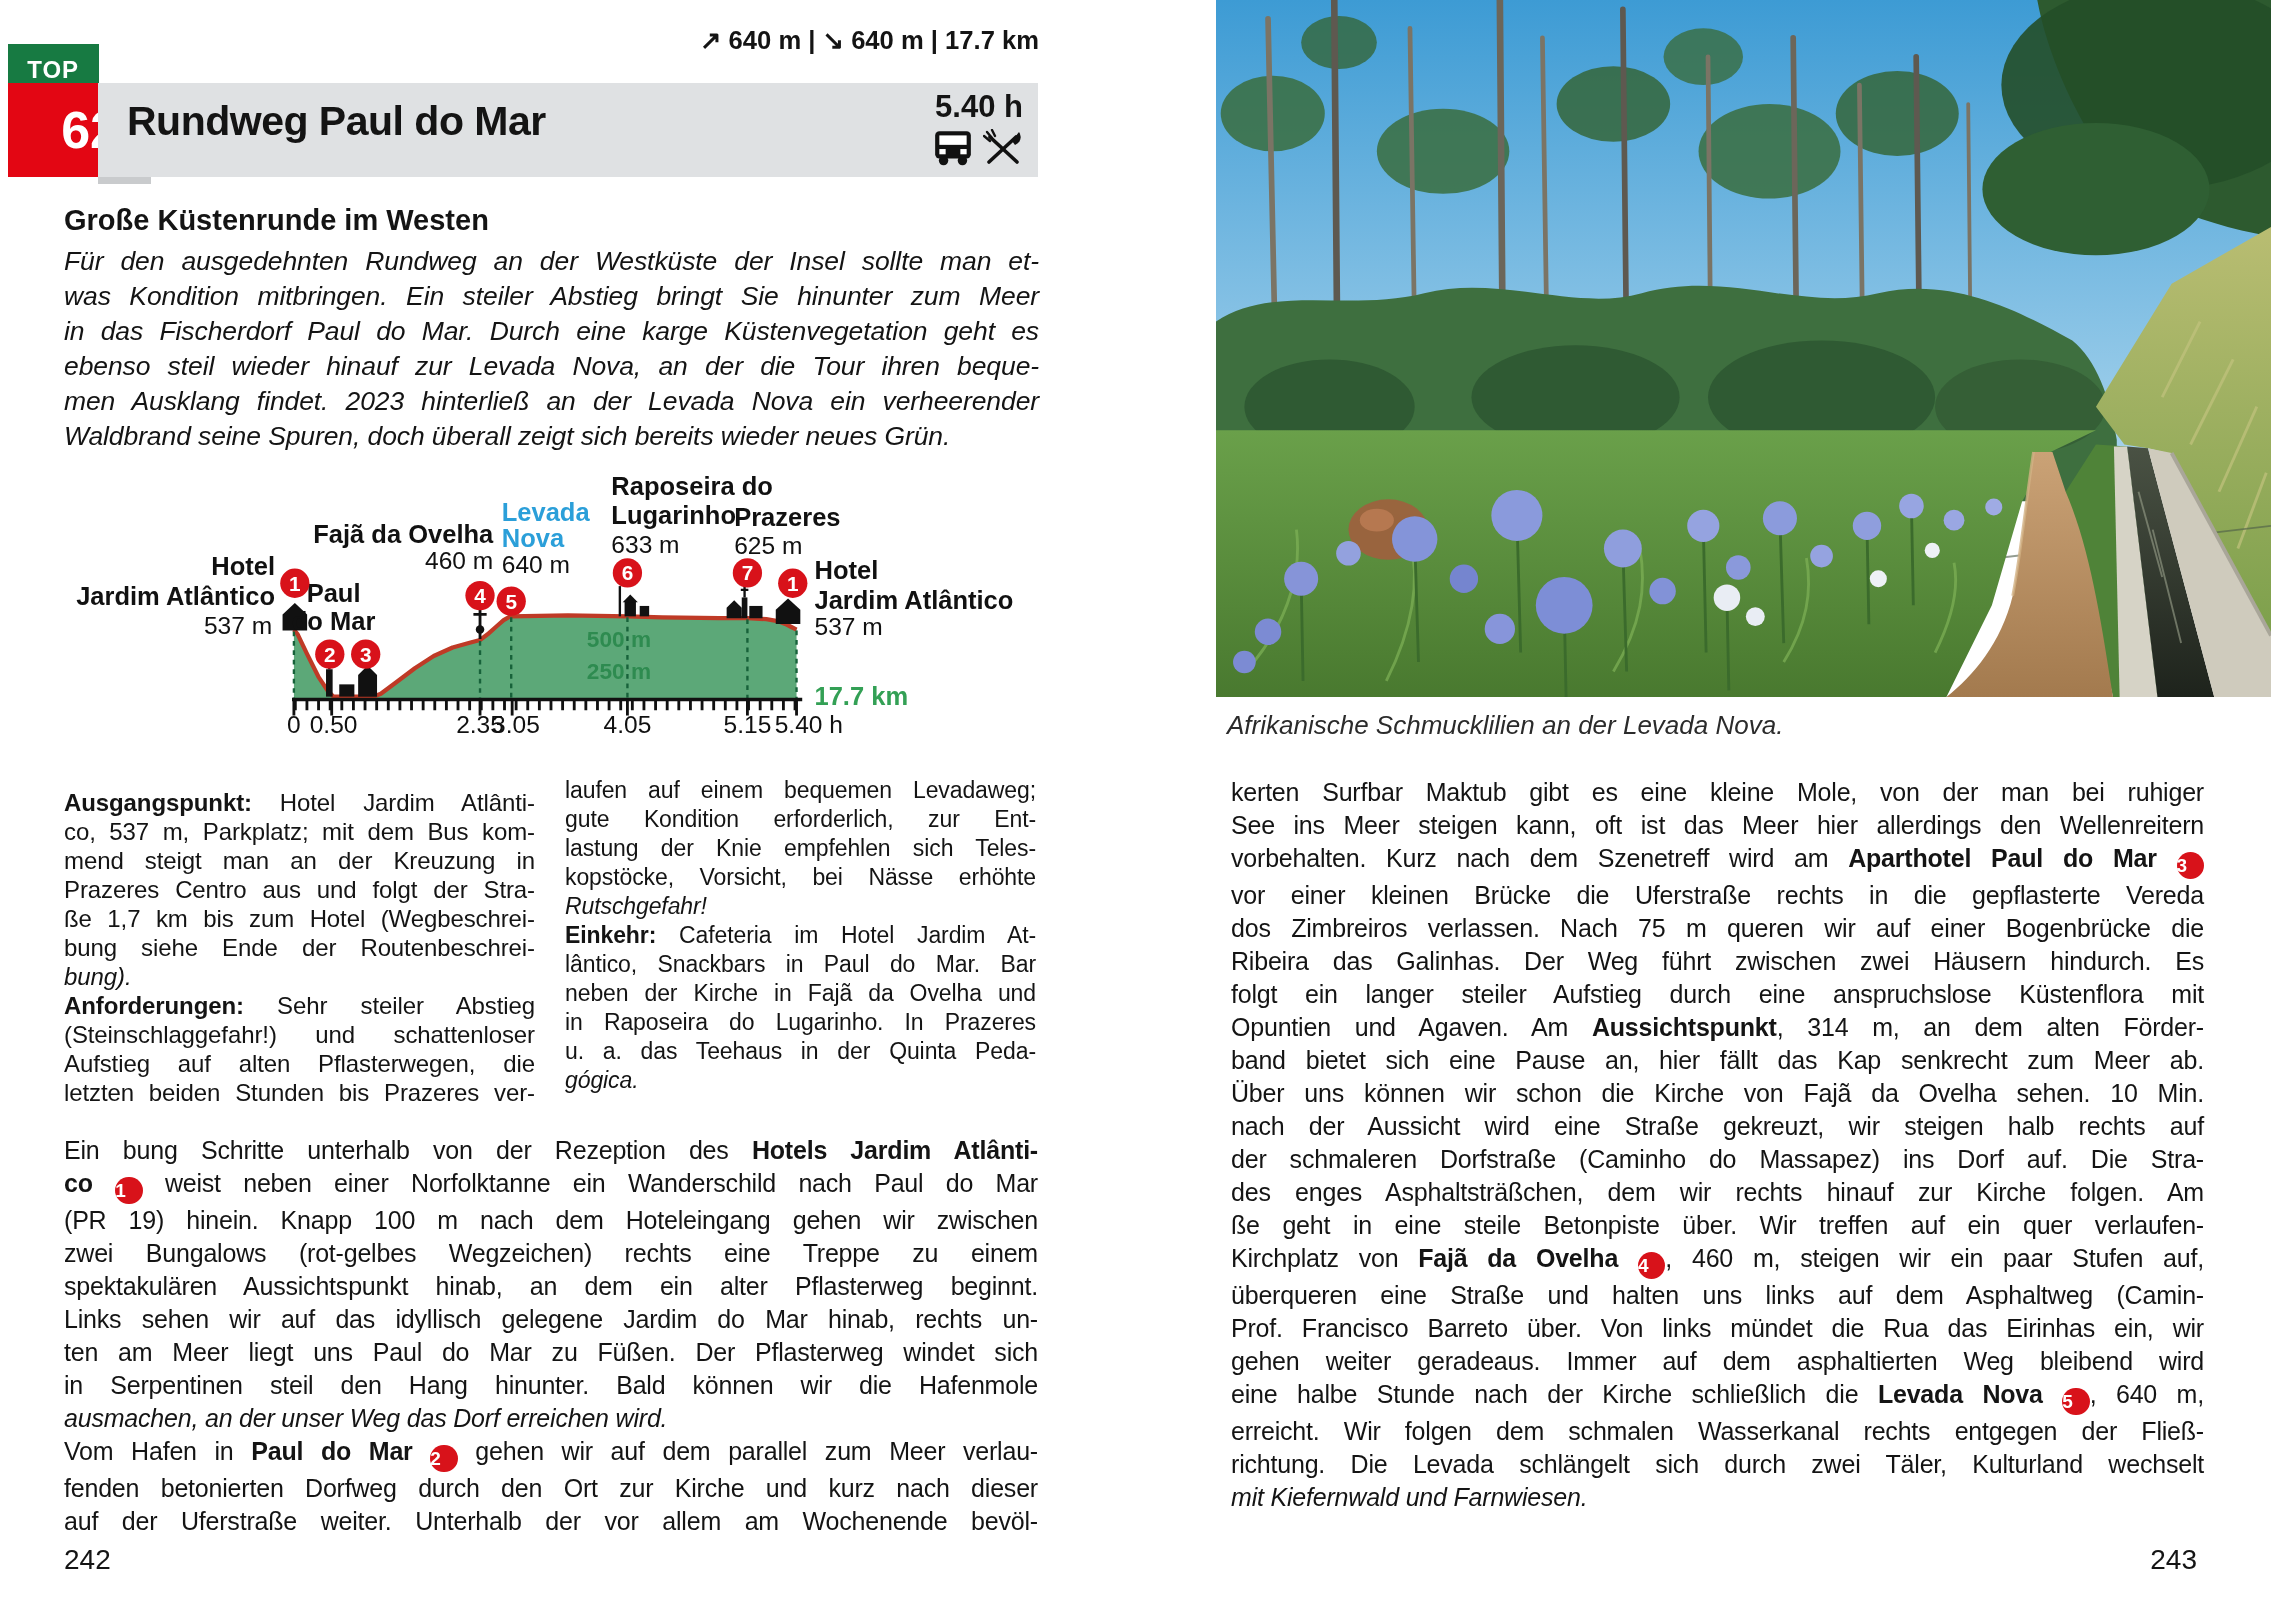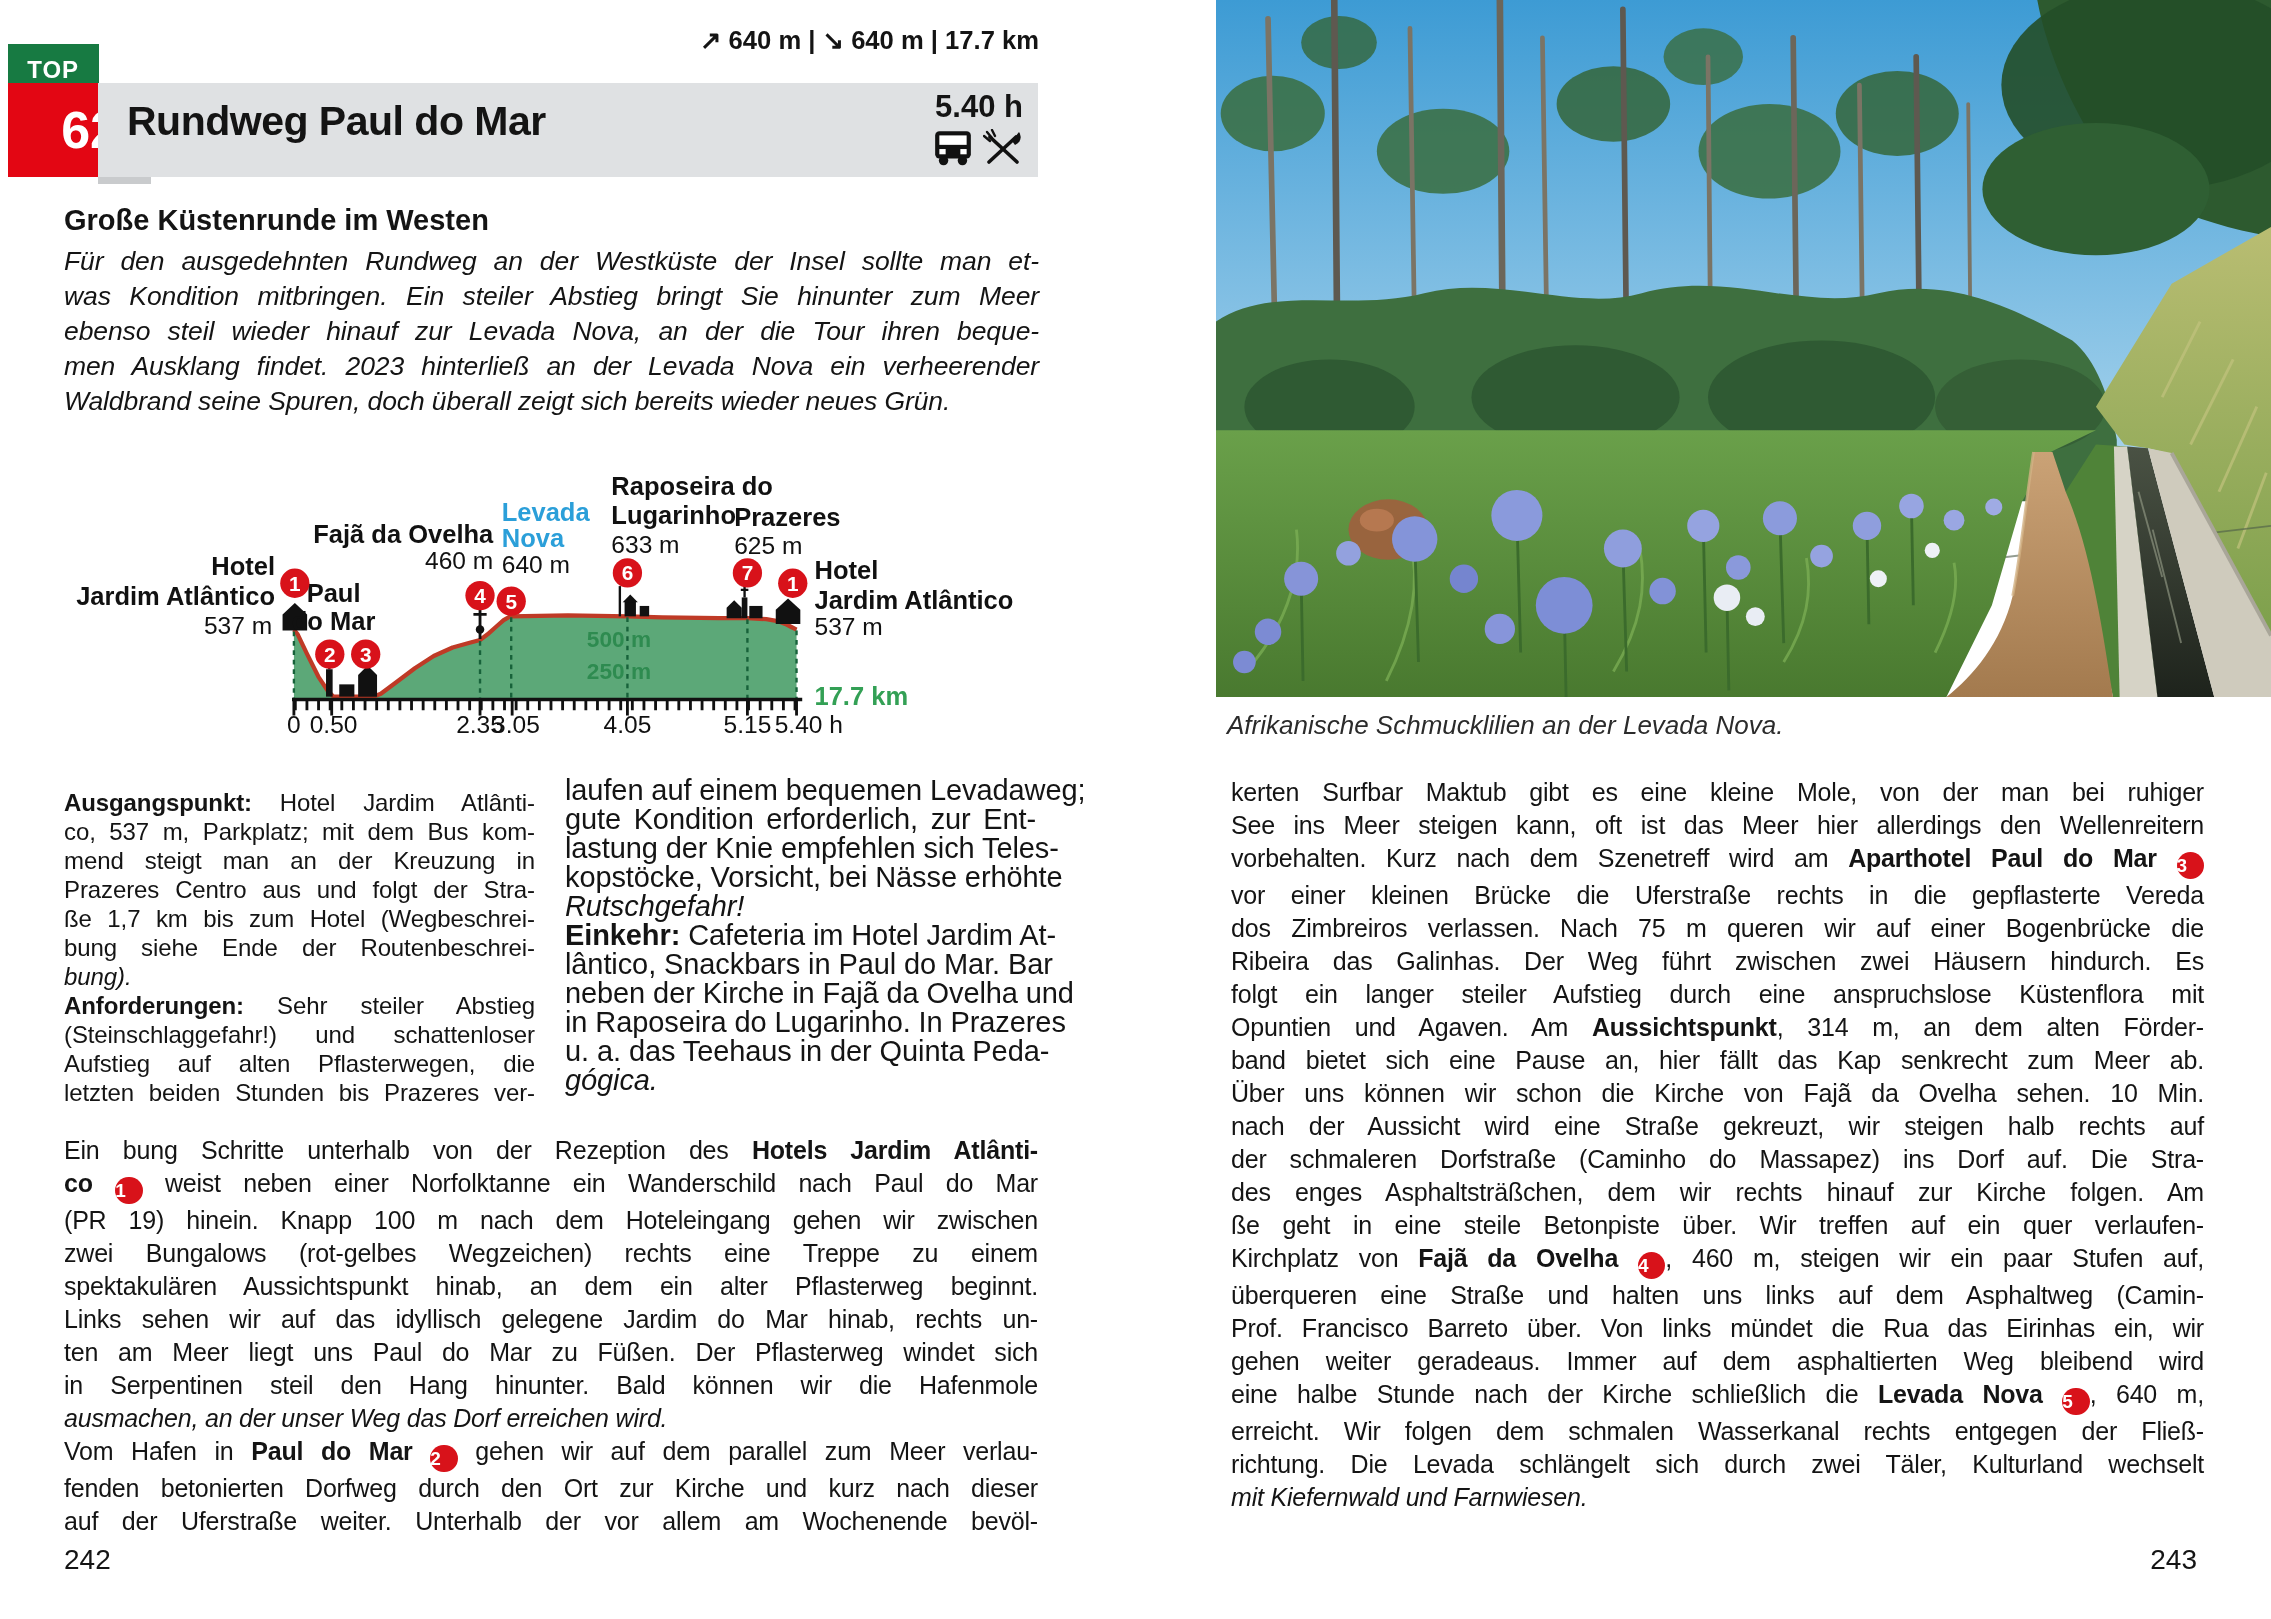--- a/index.html
+++ b/index.html
@@ -24,21 +24,21 @@
   #duration{left:662px;top:89px;width:361px;text-align:right;font-size:31px;font-weight:700;}
   #header-icons{left:662px;top:129px;width:361px;display:flex;justify-content:flex-end;gap:9.5px;align-items:center;}
 
   
   #subheading{left:64px;top:204px;font-size:29px;font-weight:700;}
   #intro{left:64px;top:244px;width:975px;font-size:26.5px;font-style:italic;letter-spacing:-0.1px;}
   #intro .tline{line-height:35px;}
   .tline{display:block;text-align:justify;text-align-last:justify;white-space:nowrap;}
   .tend{text-align-last:left;font-style:italic;}
   #info-col1{left:64px;top:788px;width:471px;font-size:24px;letter-spacing:-0.1px;}
-  #info-col2{left:565px;top:776px;width:471px;font-size:29px;letter-spacing:-0.1px;}
+  #info-col2{left:565px;top:776px;width:471px;font-size:23px;letter-spacing:-0.1px;}
   #info-col1 .tline,#info-col2 .tline{line-height:29px;}
   #body-left{left:64px;top:1134px;width:974px;font-size:25px;letter-spacing:-0.2px;}
   #body-left .tline,#body-right .tline{line-height:33px;}
   #page-num-left{left:64px;top:1544px;font-size:28px;}
   #page-num-right{right:74px;top:1544px;font-size:28px;}
 
   
   .mk{display:inline-block;width:27.4px;height:27.4px;border-radius:50%;background:#d8121a;color:#fff;
     font-weight:700;font-size:19px;line-height:27.4px;text-align:center;vertical-align:-4.7px;font-style:normal;}
 
@@ -92,20 +92,21 @@
       </g>
       <path d="M36,3 C39,8 38,13 32,16 L29,12 Z" fill="#111"></path>
     </svg>
   </span>
 </div>
 
 <div class="abs" id="subheading">Große Küstenrunde im Westen</div>
 <div class="abs i" id="intro">
     <div class="tline"><span>Für den ausgedehnten Rundweg an der Westküste der Insel sollte man et-</span></div>
     <div class="tline"><span>was Kondition mitbringen. Ein steiler Abstieg bringt Sie hinunter zum Meer</span></div>
+    <div class="tline"><span>in das Fischerdorf Paul do Mar. Durch eine karge Küstenvegetation geht es</span></div>
     <div class="tline"><span>ebenso steil wieder hinauf zur Levada Nova, an der die Tour ihren beque-</span></div>
     <div class="tline"><span>men Ausklang findet. 2023 hinterließ an der Levada Nova ein verheerender</span></div>
     <div class="tline tend"><span>Waldbrand seine Spuren, doch überall zeigt sich bereits wieder neues Grün.</span></div>
   </div>
 
 <svg class="abs" id="chart" viewBox="60 495 1040 290">
 
   <g>
     <path d="M310,666 L314,671 L324,692 L336,716 L346,731 L352,737 L394,737 L402,734 L418,722 L438,707 L458,694 L478,685 L496,680 L507,677 L515,671 L524,663 L532,656 L539,652 L600,651 L663,652 L700,653 L760,654 L790,654 L810,655 L822,657 L830,660 L836,663 L842,666 L842,740 L310,740 Z" fill="#5ca878"></path>
     <path d="M310,666 L314,671 L324,692 L336,716 L346,731 L352,737 L394,737 L402,734 L418,722 L438,707 L458,694 L478,685 L496,680 L507,677 L515,671 L524,663 L532,656 L539,652 L600,651 L663,652 L700,653 L760,654 L790,654 L810,655 L822,657 L830,660 L836,663 L842,666" fill="none" stroke="#bf3a26" stroke-width="4.5" stroke-linejoin="round"></path>

